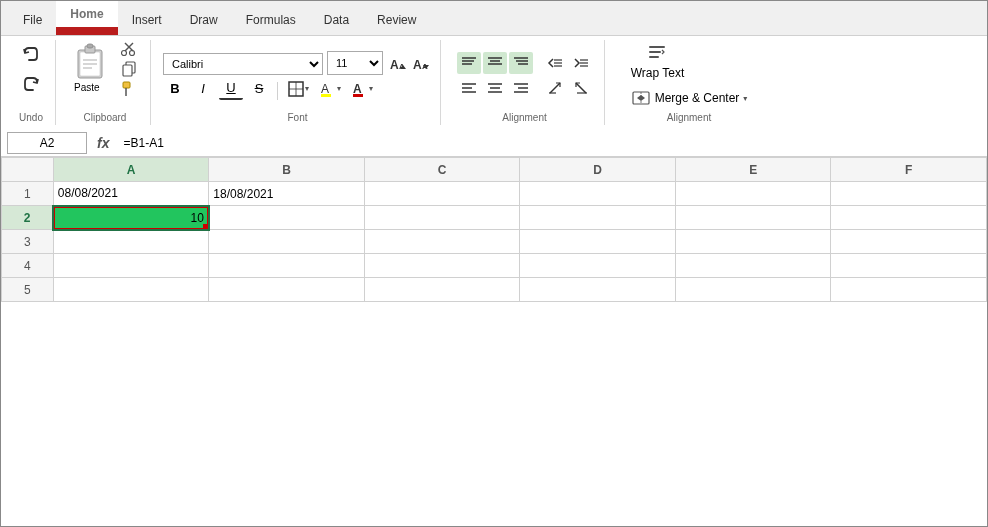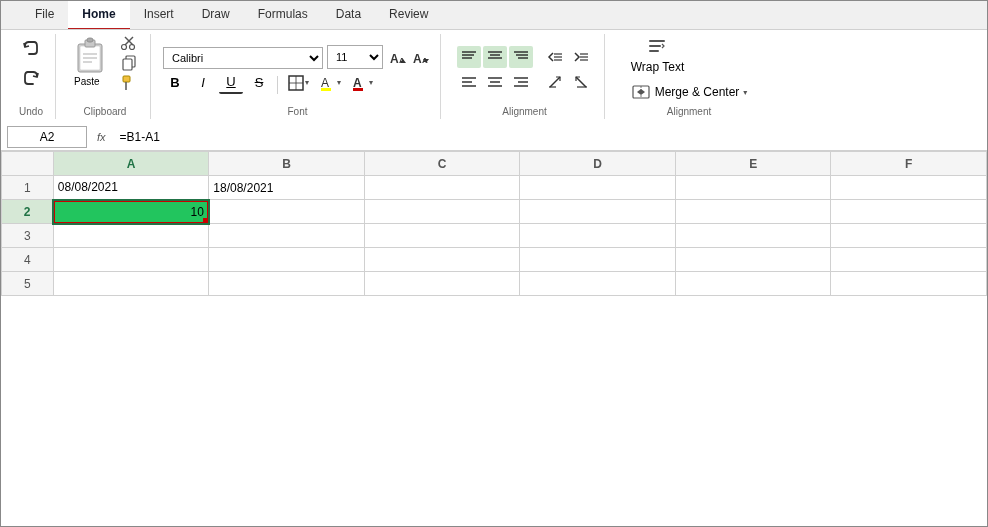--- a/index.html
+++ b/index.html
@@ -10,36 +10,37 @@
       height: 527px;
       border: 1px solid #888;
       background: #fff;
       display: flex;
       flex-direction: column;
       overflow: hidden;
     }
 
     .ribbon-tabs {
       display: flex;
-      padding: 0 20px;
+      padding: 0 8px;
       background: #f0f0f0;
       border-bottom: 1px solid #d0d0d0;
+      align-items: flex-end;
     }
 
     .ribbon-tab {
       padding: 6px 14px;
       font-size: 12px;
       cursor: pointer;
       color: #333;
       border-bottom: 2px solid transparent;
     }
 
     .ribbon-tab.active {
-      border-bottom: 1px solid #b91c1c;
-      color: #0f172a;
+      border-bottom: 8px solid #b91c1c;
+      color: #737373;
       font-weight: 600;
       background: #fff;
     }
 
     .ribbon-content {
       display: flex;
       align-items: stretch;
       padding: 4px 6px;
       gap: 4px;
       min-height: 86px;
@@ -264,24 +265,25 @@
     .cell-ref {
       width: 80px;
       height: 22px;
       border: 1px solid #aaa;
       padding: 0 4px;
       font-size: 12px;
       text-align: center;
     }
 
     .fx-label {
-      font-size: 11px;
+      font-size: 14px;
       color: #555;
       font-style: italic;
       padding: 0 4px;
+      font-weight: bold;
     }
 
     .formula-input {
       flex: 1;
       height: 22px;
       border: none;
       outline: none;
       font-size: 12px;
       padding: 0 4px;
     }

